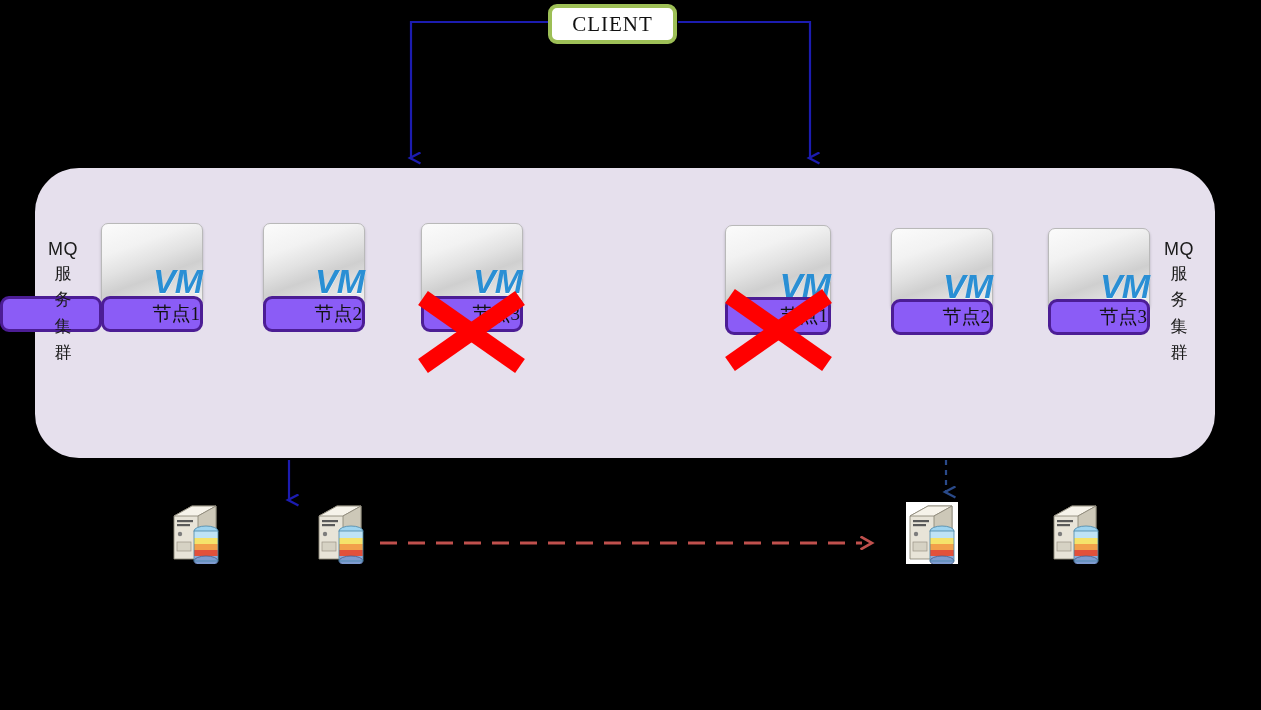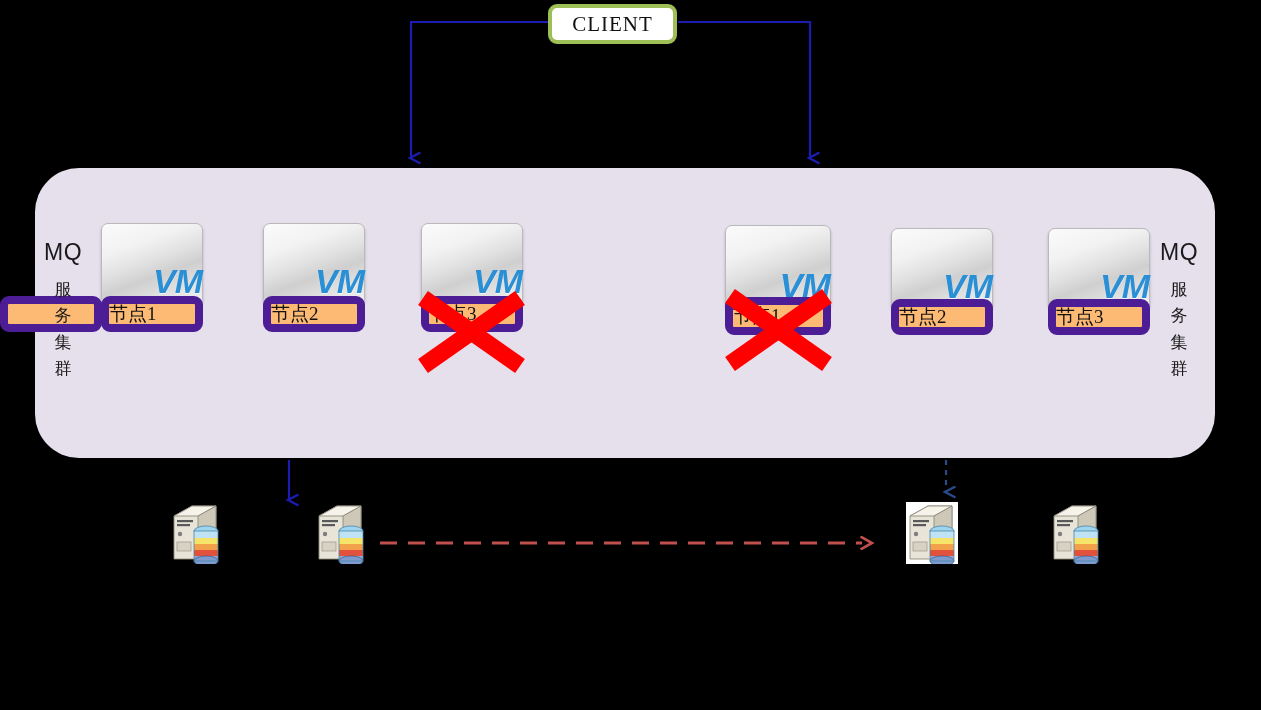--- a/index.html
+++ b/index.html
@@ -22,21 +22,21 @@
     position:absolute; left:35px; top:168px; width:1180px; height:290px;
     background:#e6e0ed; border-radius:44px; z-index:1;
   }
 
   
   .mq-label{
     position:absolute; z-index:4; width:44px;
     display:flex; flex-direction:column; align-items:center;
     color:#1a1a1a; line-height:1.05;
   }
-  .mq-label .mq-top{ font-size:23px; letter-spacing:0.5px; margin-bottom:13px; }
+  .mq-label .mq-top{ font-size:18px; letter-spacing:0.5px; margin-bottom:2px; }
   .mq-label .mq-vert{ font-size:17px; display:flex; flex-direction:column;
     align-items:center; }
   .mq-label .mq-vert span{ display:block; line-height:1.55; }
   .mq-left{ left:41px; top:240px; }
   .mq-right{ left:1157px; top:240px; }
 
   
   .vm-node{ position:absolute; z-index:3; }
   .vm-box{
     position:absolute; left:0; top:0;
@@ -47,22 +47,22 @@
     display:flex; align-items:flex-end; justify-content:flex-end;
   }
   .vm-text{
     font-family:"Liberation Sans", sans-serif;
     font-weight:bold; font-style:italic; color:#2a8fd4;
     text-shadow:0 1px 0 rgba(255,255,255,.75);
     letter-spacing:-1px; line-height:1;
   }
   .vm-caption{
     position:absolute;
-    background:#fdba74; border:8px solid #4c1d95; border-radius:9px;
-    display:flex; align-items:center; justify-content:flex-start;
+    background:#8b5cf6; border:3px solid #4c1d95; border-radius:9px;
+    display:flex; align-items:center; justify-content:flex-end;
     font-family:"Liberation Serif", serif; color:#111;
   }
 
   
   .red-x{ position:absolute; z-index:7; pointer-events:none; }
 
   
   .srv{ position:absolute; z-index:3; }
 
   

